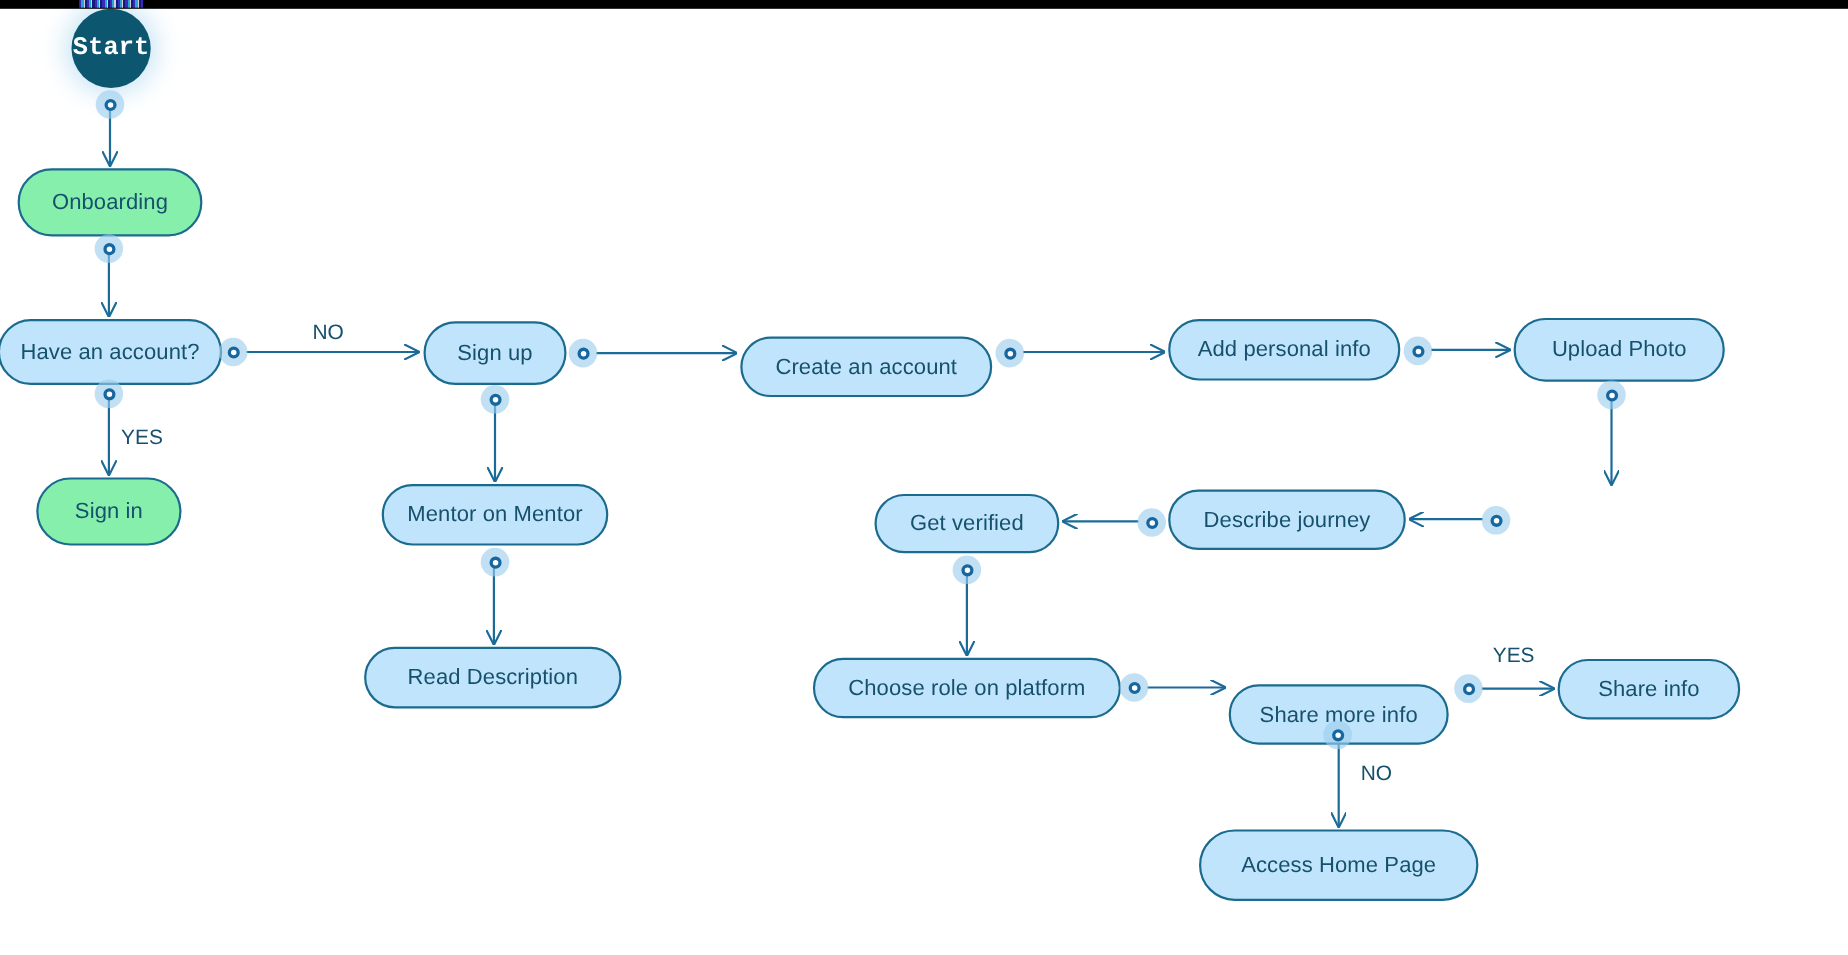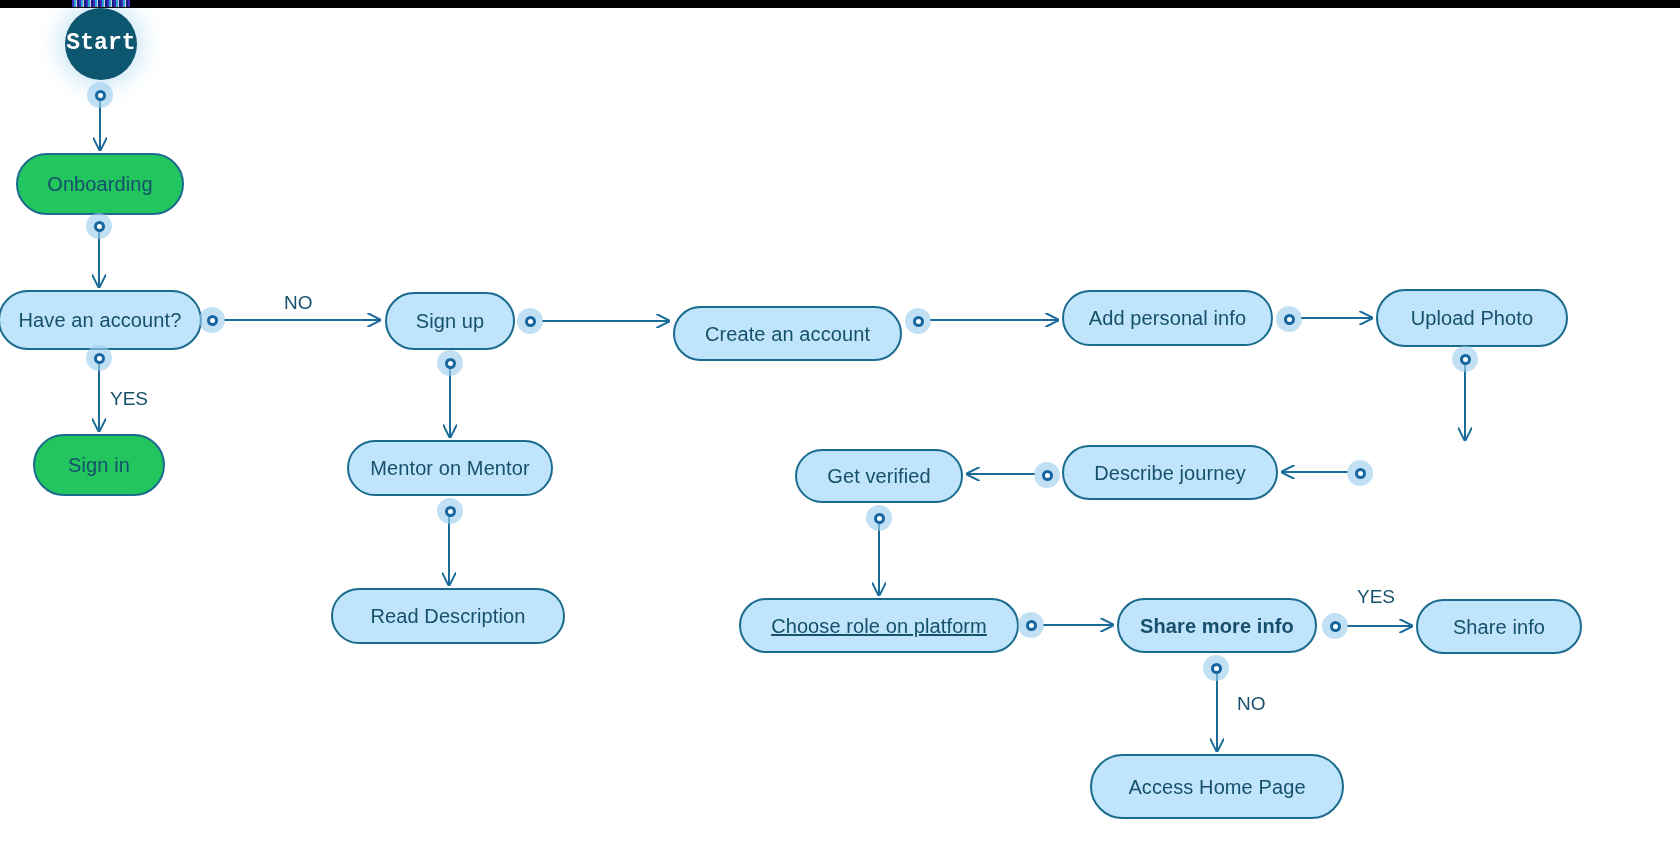--- a/index.html
+++ b/index.html
@@ -46,21 +46,21 @@
     color: #16506c;
     letter-spacing: 0.1px;
     line-height: 1.1;
   }
   .node.rounded {
     border-radius: 999px;
     background: #bfe4fb;
     font-size: 20px;
   }
   .node.white {
-    background: #22c55e;
+    background: #86efac;
   }
   .node.start {
     border-radius: 50%;
     background: #0d5670;
     border: none;
     color: #ffffff;
     font-size: 23px;
     font-weight: bold;
     box-shadow: 0 0 22px 6px rgba(140, 200, 235, 0.45);
   }
@@ -199,25 +199,25 @@
 
 
   <div class="node rounded" style="left:1062px; top:445px; width:216px; height:55px;">
     <span>Describe journey</span>
   </div>
 
   <div class="node rounded" style="left:795px; top:449px; width:168px; height:54px;">
     <span>Get verified</span>
   </div>
 
-  <div class="node rounded" style="left:739px; top:598px; width:280px; height:55px;text-decoration:underline;">
+  <div class="node rounded" style="left:739px; top:598px; width:280px; height:55px;">
     <span>Choose role on platform</span>
   </div>
 
-  <div class="node rounded" style="left:1117px; top:598px; width:200px; height:55px;font-weight:bold;">
+  <div class="node rounded" style="left:1117px; top:622px; width:200px; height:55px;">
     <span>Share more info</span>
   </div>
 
   <div class="node rounded" style="left:1416px; top:599px; width:166px; height:55px;">
     <span>Share info</span>
   </div>
 
   <div class="node rounded" style="left:1090px; top:754px; width:254px; height:65px;">
     <span>Access Home Page</span>
   </div>

